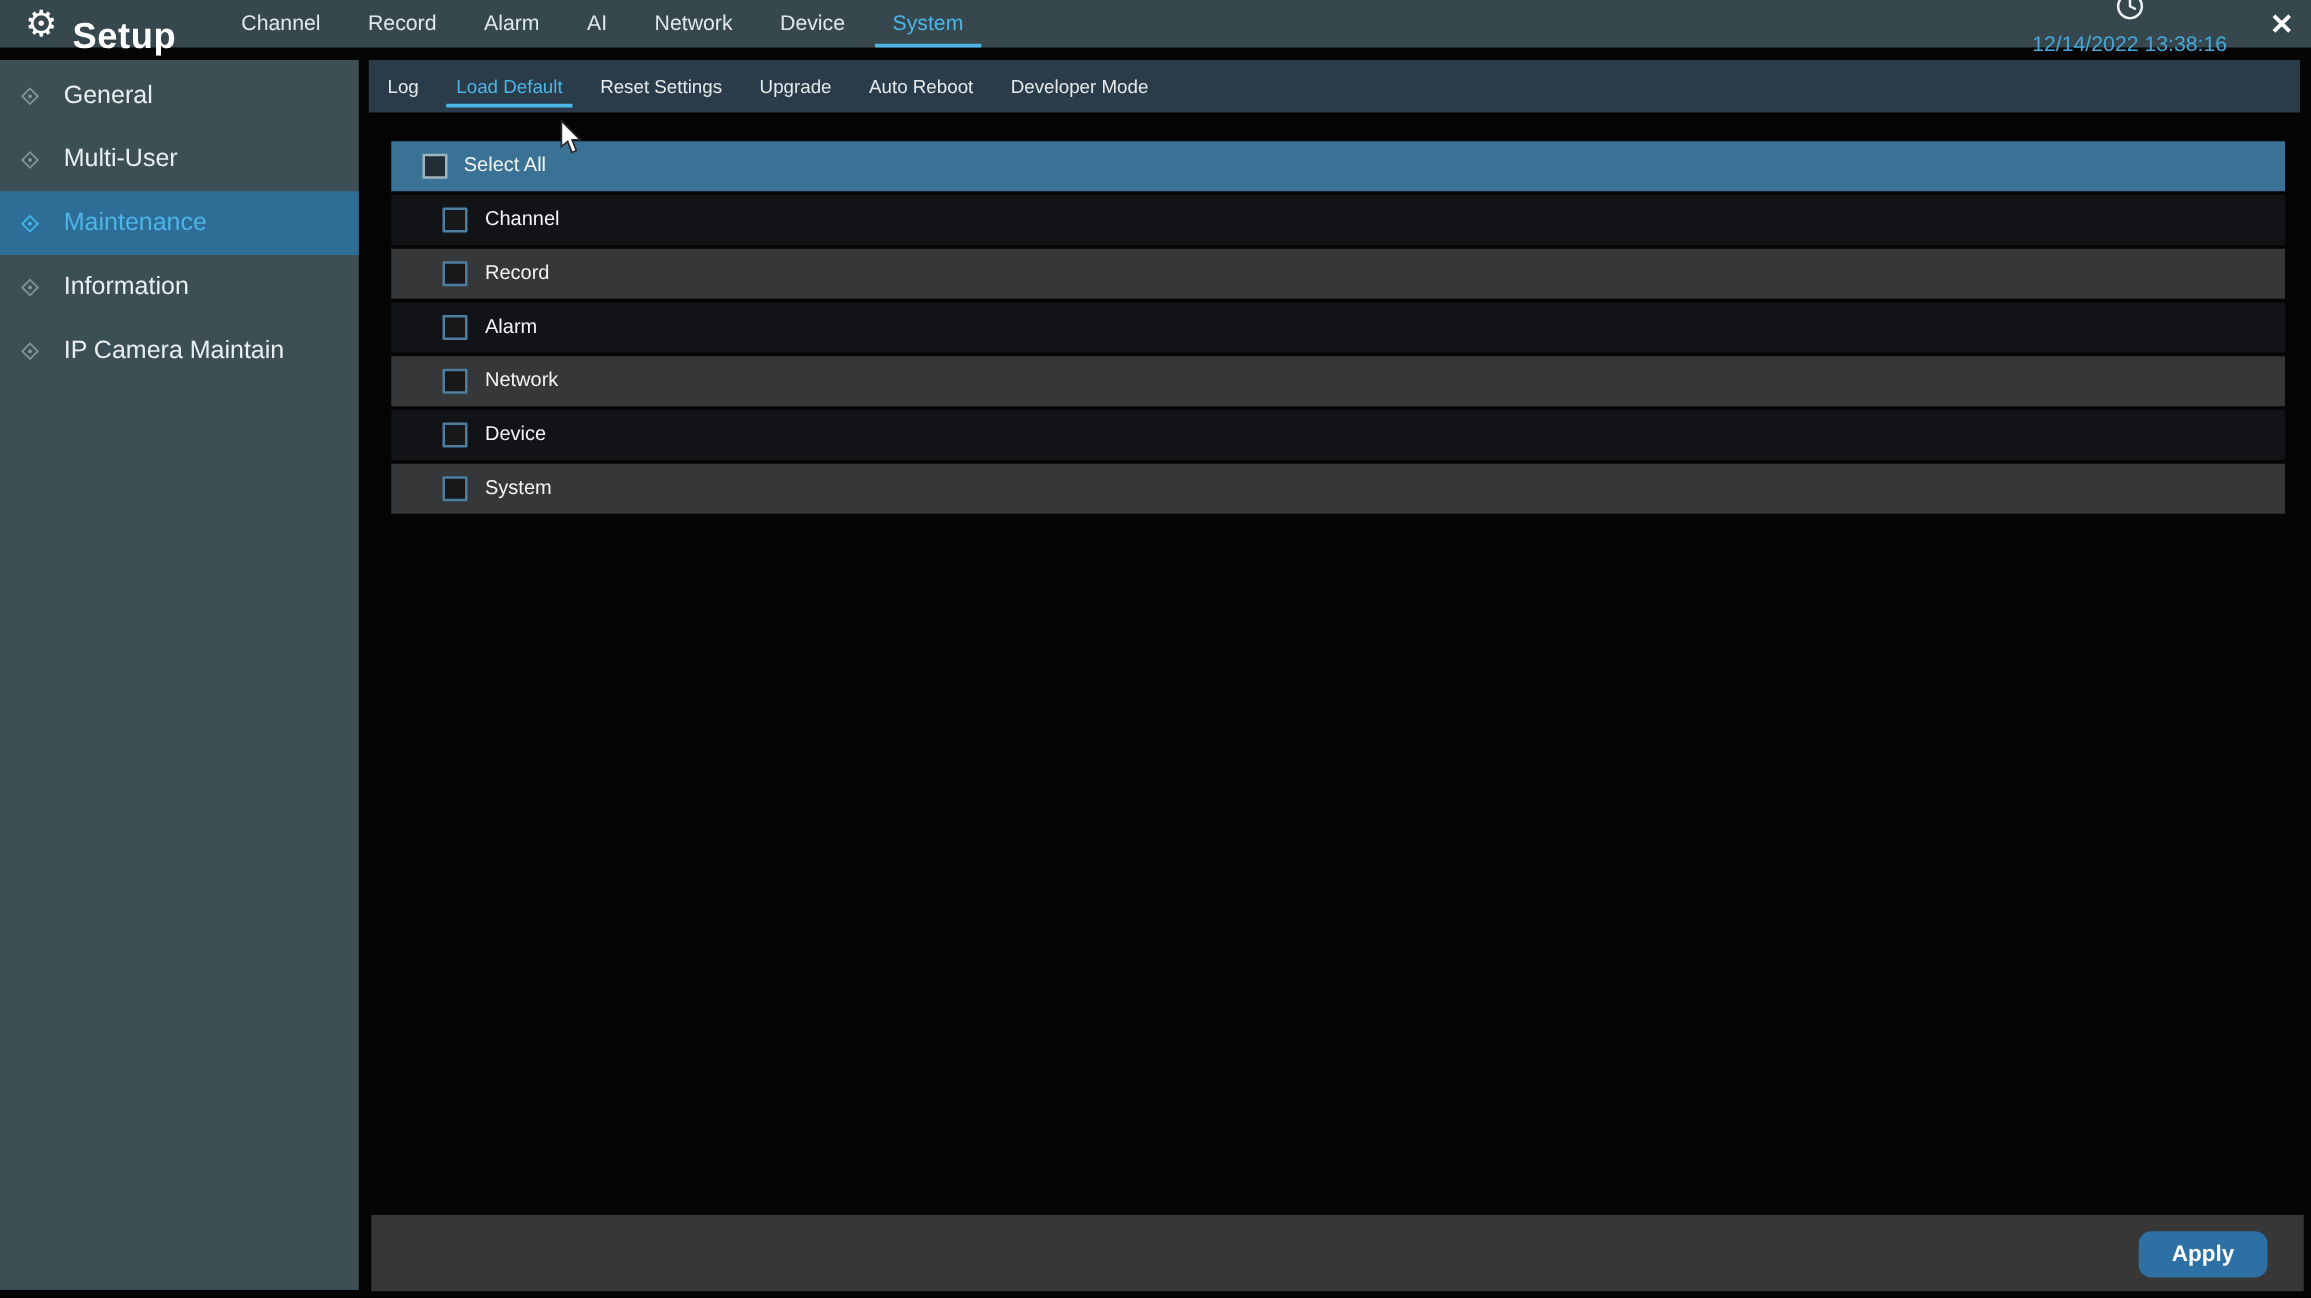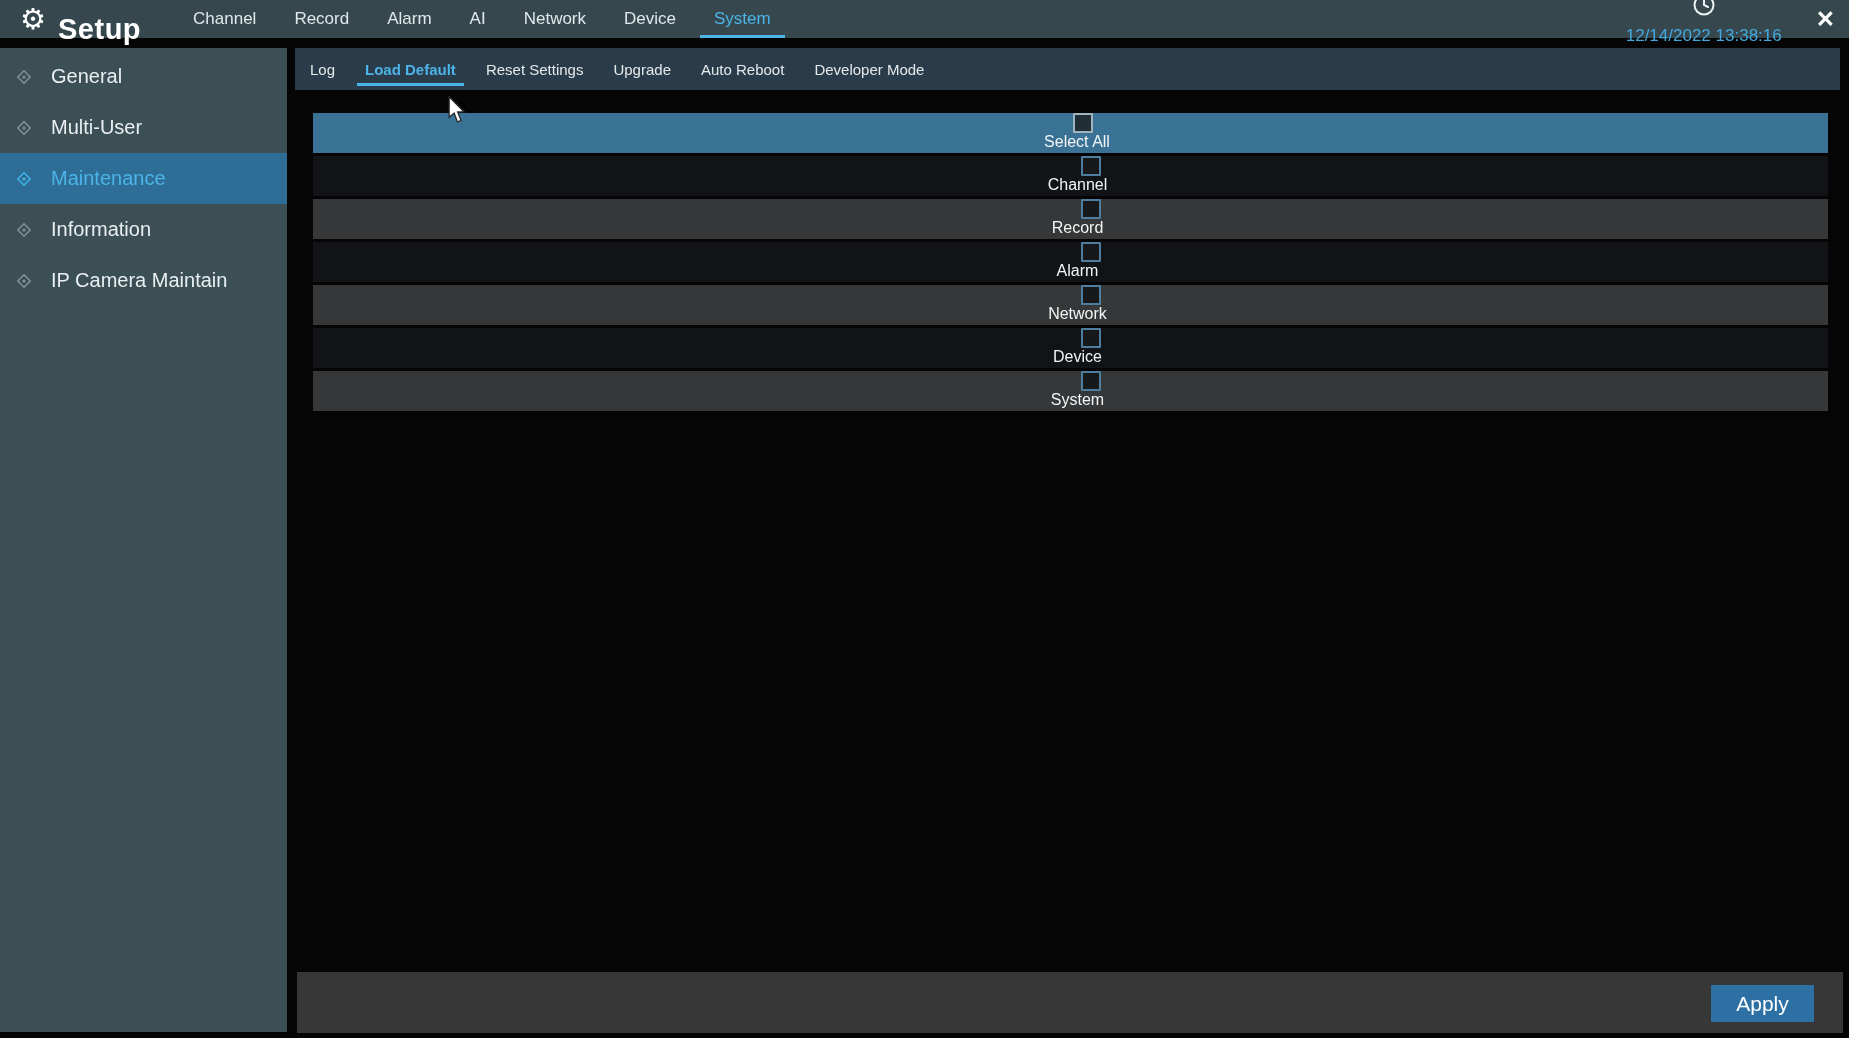--- a/index.html
+++ b/index.html
@@ -40,39 +40,39 @@
   .side-item{position:relative;height:51px;display:flex;align-items:center;padding-left:16px;gap:19px;
              font-size:20px;color:#e9eff0;cursor:default;}
   .side-item .d-icon{color:#7f9298;display:flex;}
   .side-item.active{background:var(--sidebar-selected-bg);color:var(--accent);}
   .side-item.active .d-icon{color:#3fb5ea;}
 
   
   .tabbar{position:absolute;left:295px;top:48px;width:1545px;height:42px;background:var(--tabbar-bg);
           display:flex;align-items:stretch;}
   .tab{position:relative;display:flex;align-items:center;padding:0 15px;font-size:15px;color:#e4e9ea;cursor:default;}
-  .tab.active{color:var(--accent);font-weight:bold;}
+  .tab.active{color:var(--accent);}
   .tab.active::after{content:"";position:absolute;left:7px;right:7px;bottom:4px;height:3px;background:var(--accent);}
 
   
   .rows{position:absolute;left:313px;top:113px;width:1515px;}
-  .row{height:40px;margin-bottom:3px;display:flex;align-items:center;font-size:16px;color:#f2f4f5;flex-direction:column;}
+  .row{height:40px;margin-bottom:3px;display:flex;align-items:center;font-size:16px;color:#f2f4f5;}
   .row.select-all{background:var(--select-all-row-bg);}
   .row.dark{background:var(--row-dark-bg);}
   .row.light{background:var(--row-light-bg);}
   .cb{width:20px;height:20px;border:2px solid var(--checkbox-border);background:#16181a;border-radius:1px;flex:0 0 auto;}
   .row.select-all .cb{margin-left:25px;border-color:#9fb4bf;background:#222e36;}
   .row.dark .cb,.row.light .cb{margin-left:41px;}
   .row-label{margin-left:13px;}
   .row.dark .row-label,.row.light .row-label{margin-left:14px;}
 
   
   .footerbar{position:absolute;left:297px;top:972px;width:1546px;height:61px;background:#373737;}
   .apply-btn{position:absolute;right:29px;top:13px;width:103px;height:37px;background:var(--apply-bg);
-             border:none;border-radius:0;color:#fff;font-size:21px;font-weight:normal;
+             border:none;border-radius:10px;color:#fff;font-size:18px;font-weight:bold;
              font-family:"Liberation Sans",sans-serif;cursor:default;}
 
   
   .cursor{position:absolute;left:447px;top:96px;z-index:10;pointer-events:none;}
 </style>
 </head>
 <body>
 
 <div id="screen">
 

